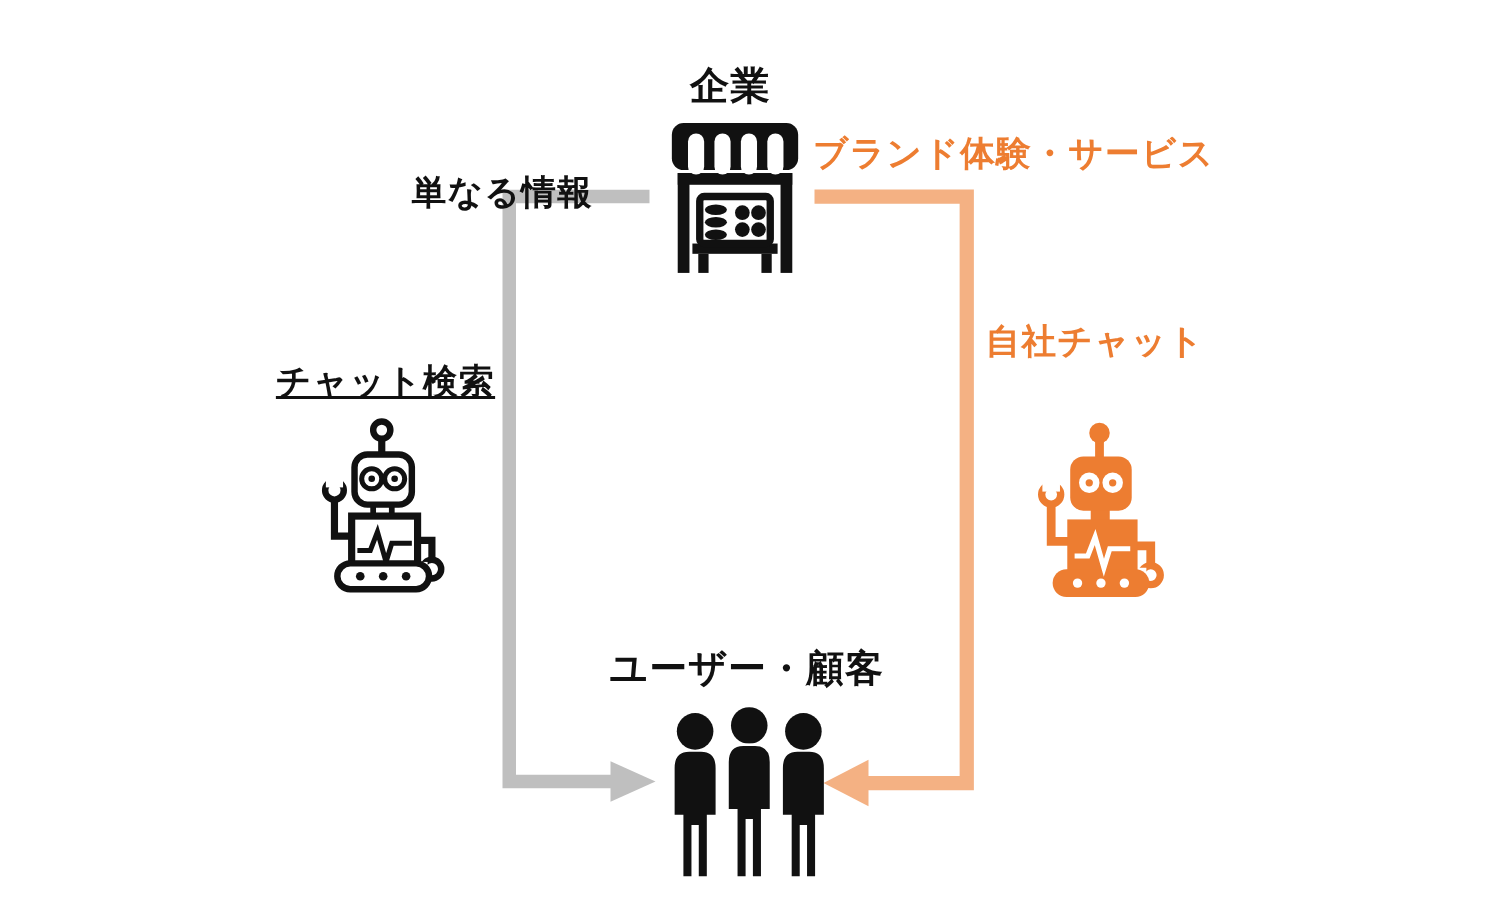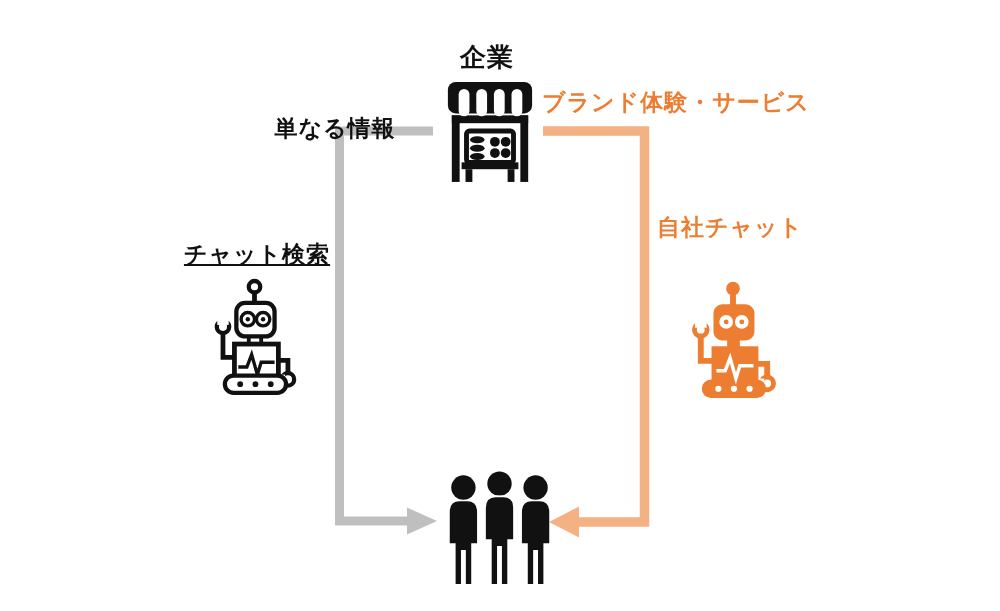--- a/index.html
+++ b/index.html
@@ -55,20 +55,21 @@
   <div class="label" id="left-edge-label">単なる情報</div>
 
   <div class="label orange" id="right-edge-label">ブランド体験・サービス</div>
 
   <div class="label" id="left-channel-label">チャット検索</div>
 
   <div class="label orange" id="right-channel-label">
     <div>自社チャット</div>
   </div>
 
+  <div class="label" id="users-label">ユーザー・顧客</div>
 
   <svg class="icon" id="store-icon" viewBox="0 0 96 106">
     <g style="fill:var(--ink)">
       <rect x="5" y="2" width="86" height="32" rx="8"></rect>
       <rect x="9" y="36" width="78" height="8"></rect>
       <rect x="9" y="36" width="8" height="68"></rect>
       <rect x="79" y="36" width="8" height="68"></rect>
       <rect x="19" y="84" width="58" height="7"></rect>
       <rect x="23" y="91" width="7" height="13"></rect>
       <rect x="66" y="91" width="7" height="13"></rect>

